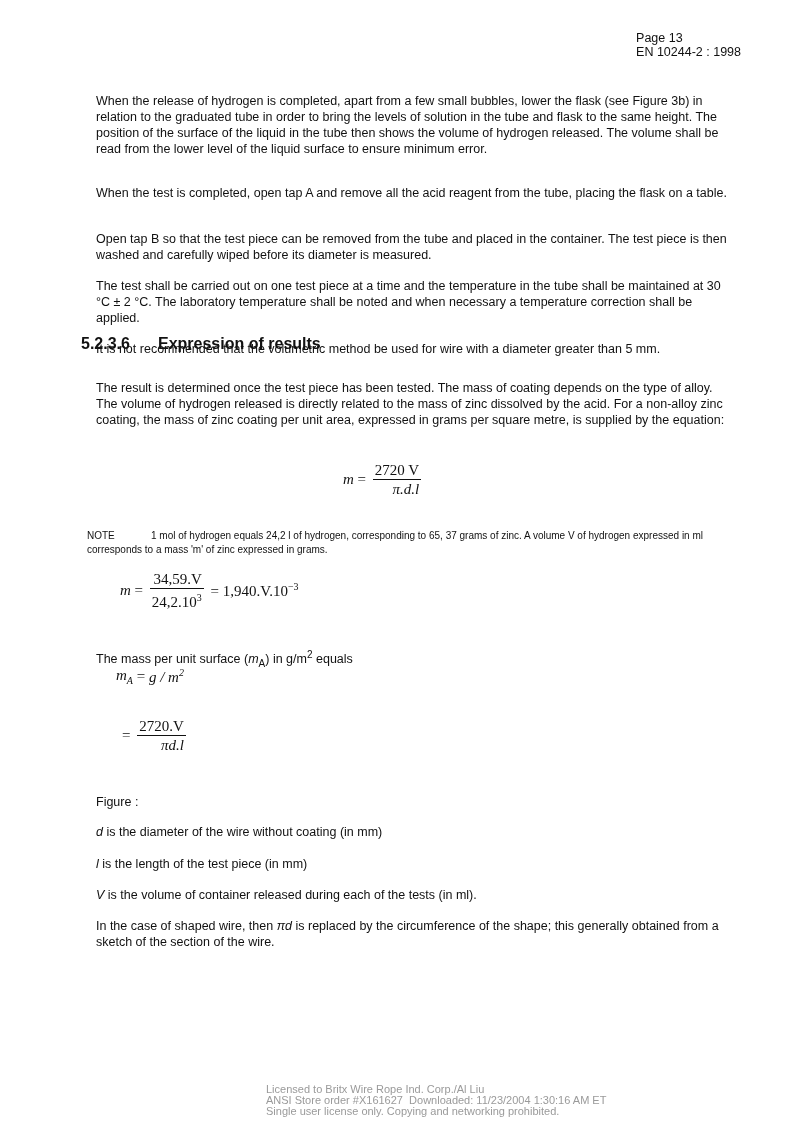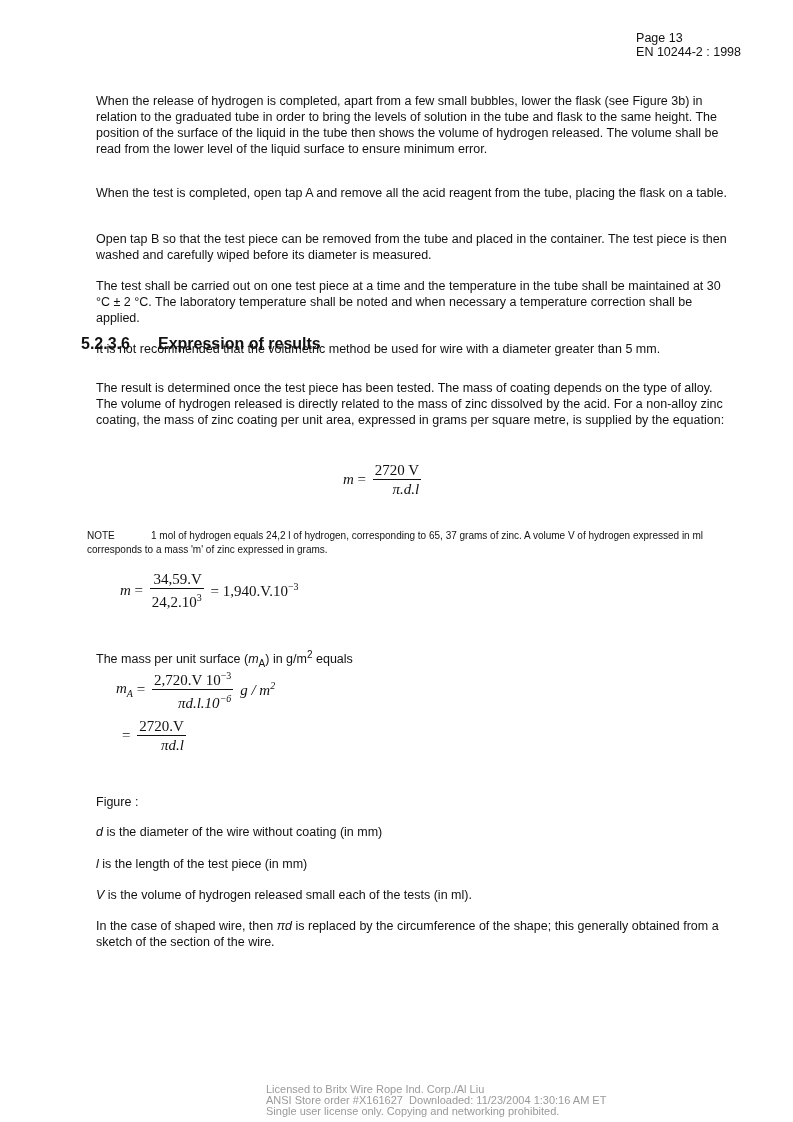--- a/index.html
+++ b/index.html
@@ -63,40 +63,36 @@
   <span class="eq"><span>= 1,940.V.10</span><sup>−3</sup></span>
 </div>
 
 <p class="p" style="top:632px">
   <span>The mass per unit surface (</span><span class="it">m</span><sub>A</sub><span>) in g/m</span><sup>2</sup><span> equals</span>
 </p>
 
 <div class="math" style="left:116px; top:667px">
   <span class="eq"><span class="it">m</span><sub class="it">A</sub></span>
   <span class="eq">=</span>
-  <span class="frac">
-    <span class="num"><span>2,720.V 10</span><sup>−3</sup></span>
-    <span class="den it"><span>πd.l.10</span><sup>−6</sup></span>
-  </span>
   <span class="eq it"><span>g / m</span><sup>2</sup></span>
 </div>
 
 <div class="math" style="left:122px; top:717px">
   <span class="eq">=</span>
   <span class="frac">
     <span class="num">2720.V</span>
     <span class="den it">πd.l</span>
   </span>
 </div>
 
 <p class="p" style="top:779px">Figure :</p>
 
 <p class="p" style="top:809px"><span class="it">d</span><span> is the diameter of the wire without coating (in mm)</span></p>
 <p class="p" style="top:841px"><span class="it">l</span><span> is the length of the test piece (in mm)</span></p>
-<p class="p" style="top:872px"><span class="it">V</span><span> is the volume of hydrogen released small each of the tests (in ml).</span></p>
+<p class="p" style="top:872px"><span class="it">V</span><span> is the volume of container released during each of the tests (in ml).</span></p>
 
 <p class="p" style="top:903px"><span>In the case of shaped wire, then </span><span class="it">πd</span><span> is replaced by the circumference of the shape; this generally obtained from a sketch of the section of the wire.</span></p>
 
 <div class="footer">
   <div>Licensed to Britx Wire Rope Ind. Corp./Al Liu</div>
   <div style="white-space:pre">ANSI Store order #X161627  Downloaded: 11/23/2004 1:30:16 AM ET</div>
   <div>Single user license only. Copying and networking prohibited.</div>
 </div>
 
 </body></html>

